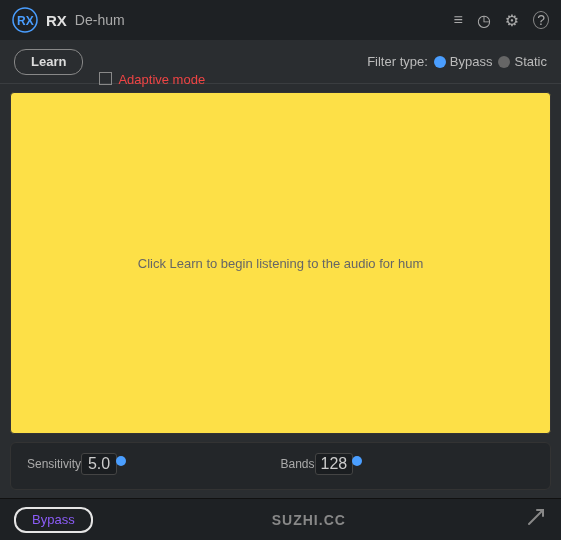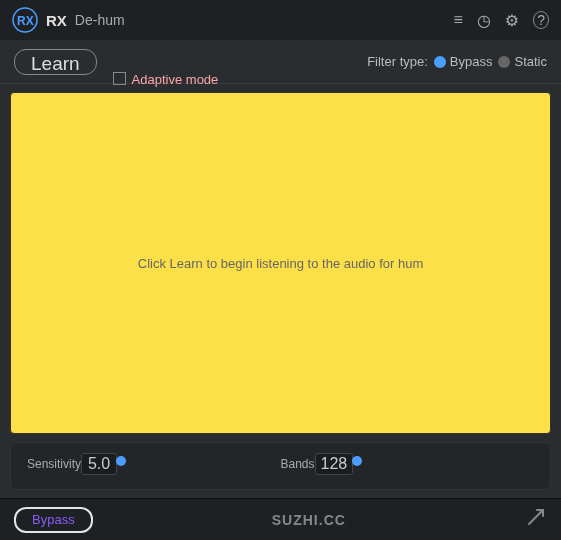--- a/index.html
+++ b/index.html
@@ -63,32 +63,33 @@
       padding: 0 14px;
       gap: 16px;
       border-bottom: 1px solid #3a3d40;
     }
 
     .learn-btn {
       background: transparent;
       border: 1px solid #888;
       border-radius: 12px;
       color: #ddd;
-      font-size: 19px;
+      font-size: 13px;
       padding: 3px 16px;
       cursor: pointer;
       height: 26px;
+      font-weight: bold;
     }
 
     .adaptive-mode {
       display: flex;
       align-items: flex-start;
       gap: 6px;
       font-size: 13px;
-      color: #fca5a5;
+      color: #ef4444;
       margin-top: 36px;
     }
 
     .checkbox {
       width: 13px;
       height: 13px;
       border: 1px solid #888;
       background: transparent;
       display: inline-block;
       cursor: pointer;

